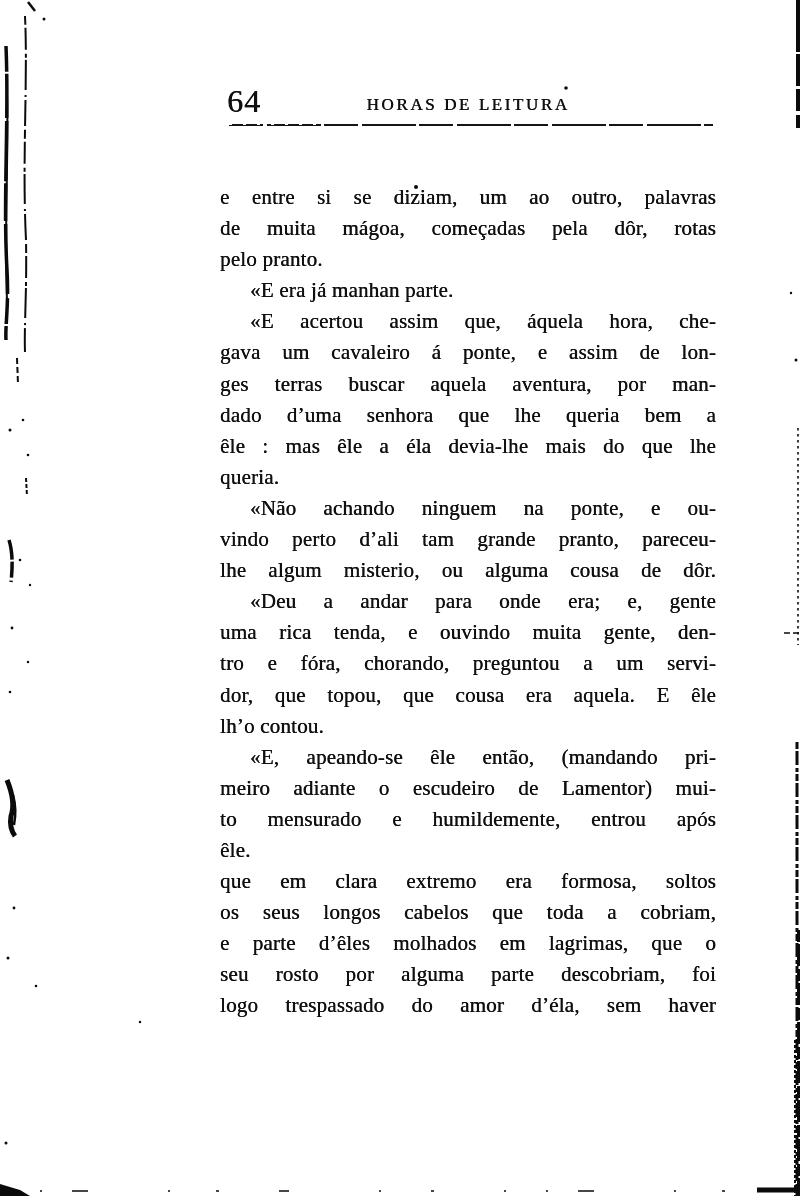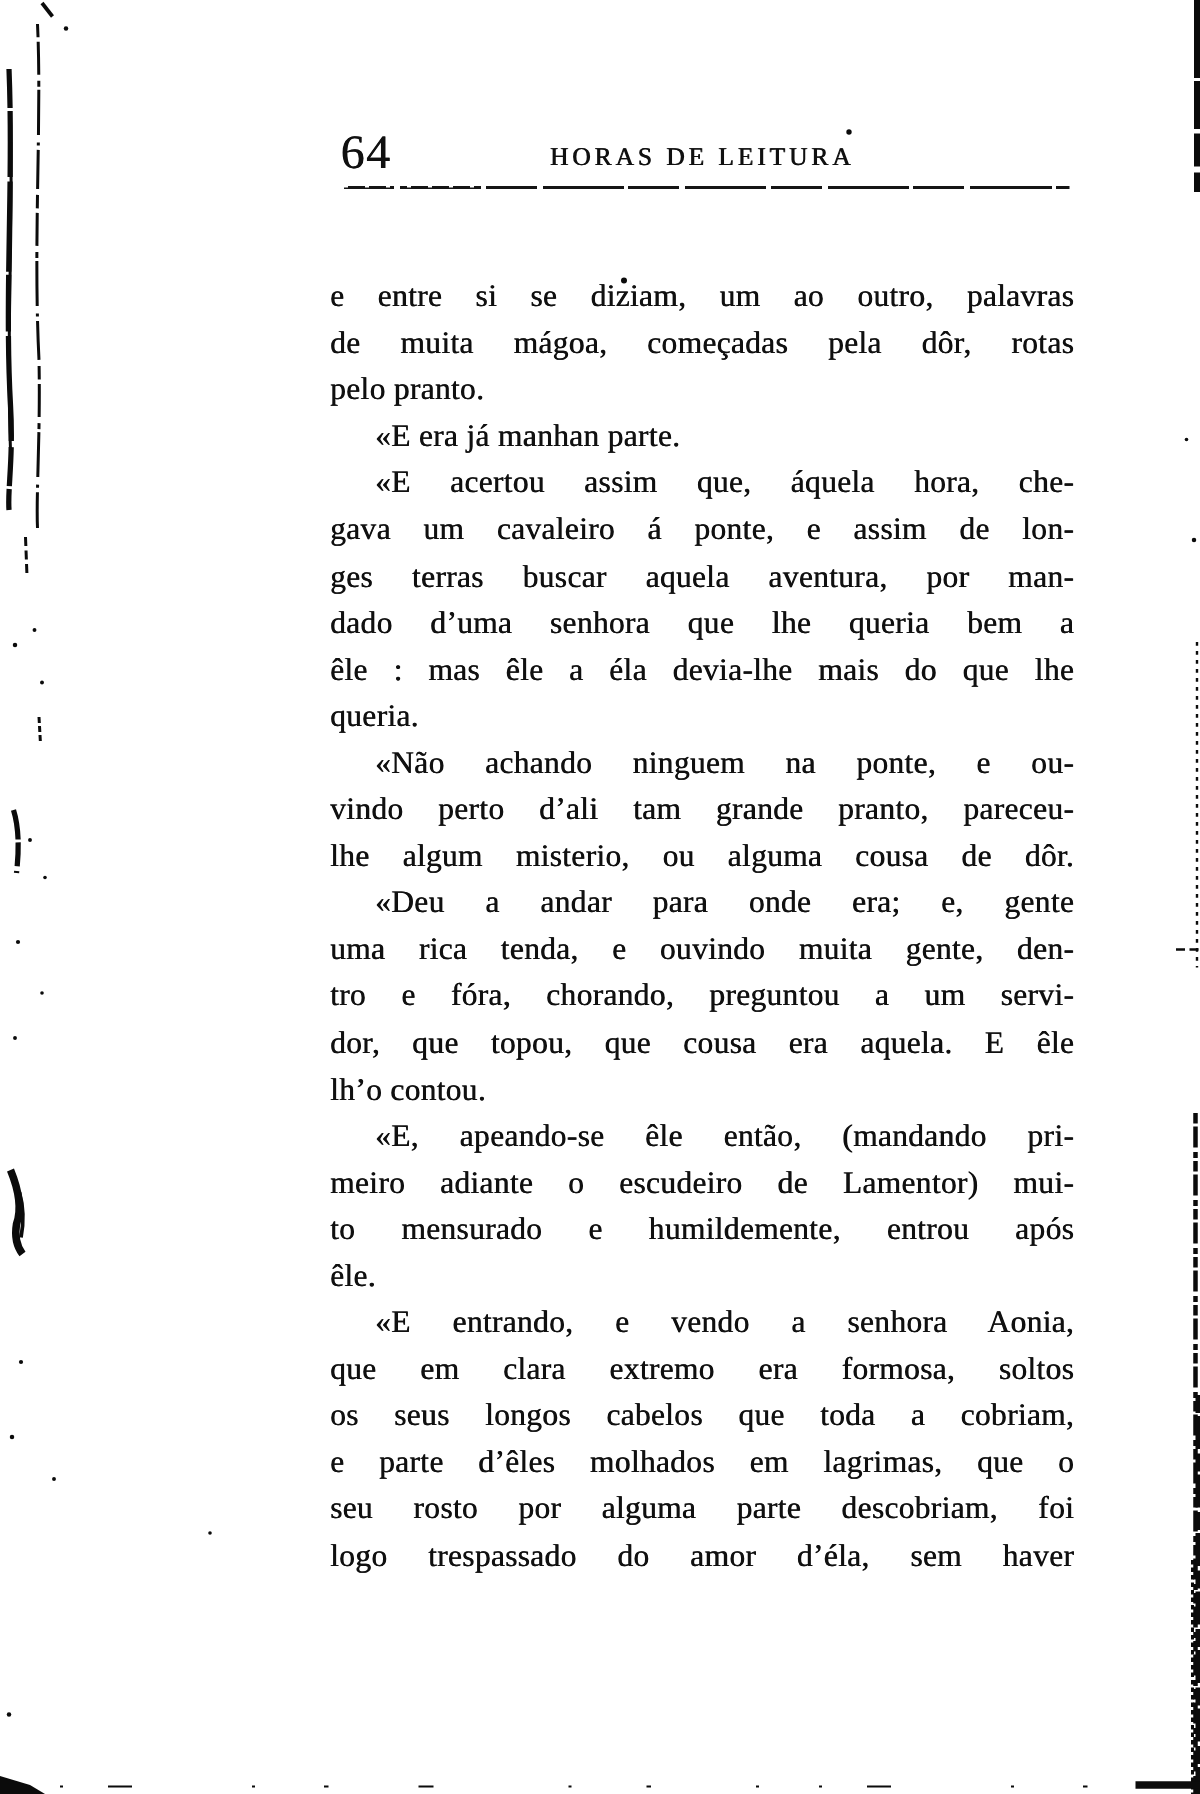--- a/index.html
+++ b/index.html
@@ -127,21 +127,20 @@
       <div class="line just">lhe algum misterio, ou alguma cousa de dôr.</div>
       <div class="line just ind">«Deu a andar para onde era; e, gente</div>
       <div class="line just">uma rica tenda, e ouvindo muita gente, den-</div>
       <div class="line just">tro e fóra, chorando, preguntou a um servi-</div>
       <div class="line just">dor, que topou, que cousa era aquela. E êle</div>
       <div class="line">lh’o contou.</div>
       <div class="line just ind">«E, apeando-se êle então, (mandando pri-</div>
       <div class="line just">meiro adiante o escudeiro de Lamentor) mui-</div>
       <div class="line just">to mensurado e humildemente, entrou após</div>
       <div class="line">êle.</div>
-      <div class="line just ind">«E entrando, e vendo a senhora Aonia,</div>
       <div class="line just">que em clara extremo era formosa, soltos</div>
       <div class="line just">os seus longos cabelos que toda a cobriam,</div>
       <div class="line just">e parte d’êles molhados em lagrimas, que o</div>
       <div class="line just">seu rosto por alguma parte descobriam, foi</div>
       <div class="line just">logo trespassado do amor d’éla, sem haver</div>
     </div>
 
 </div>
 
 </body></html>

